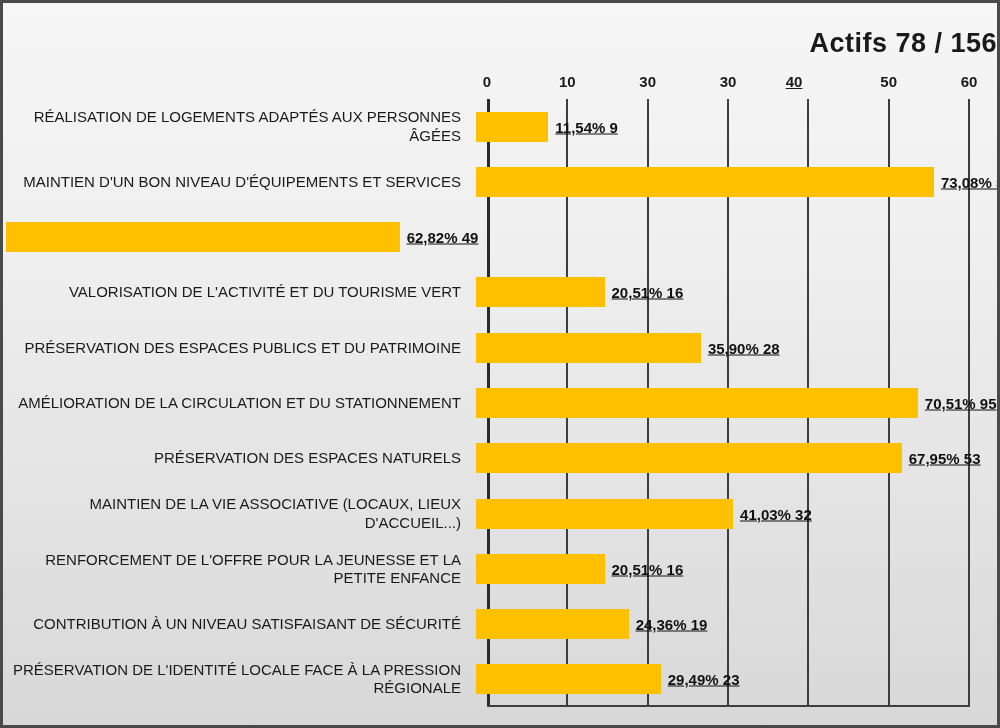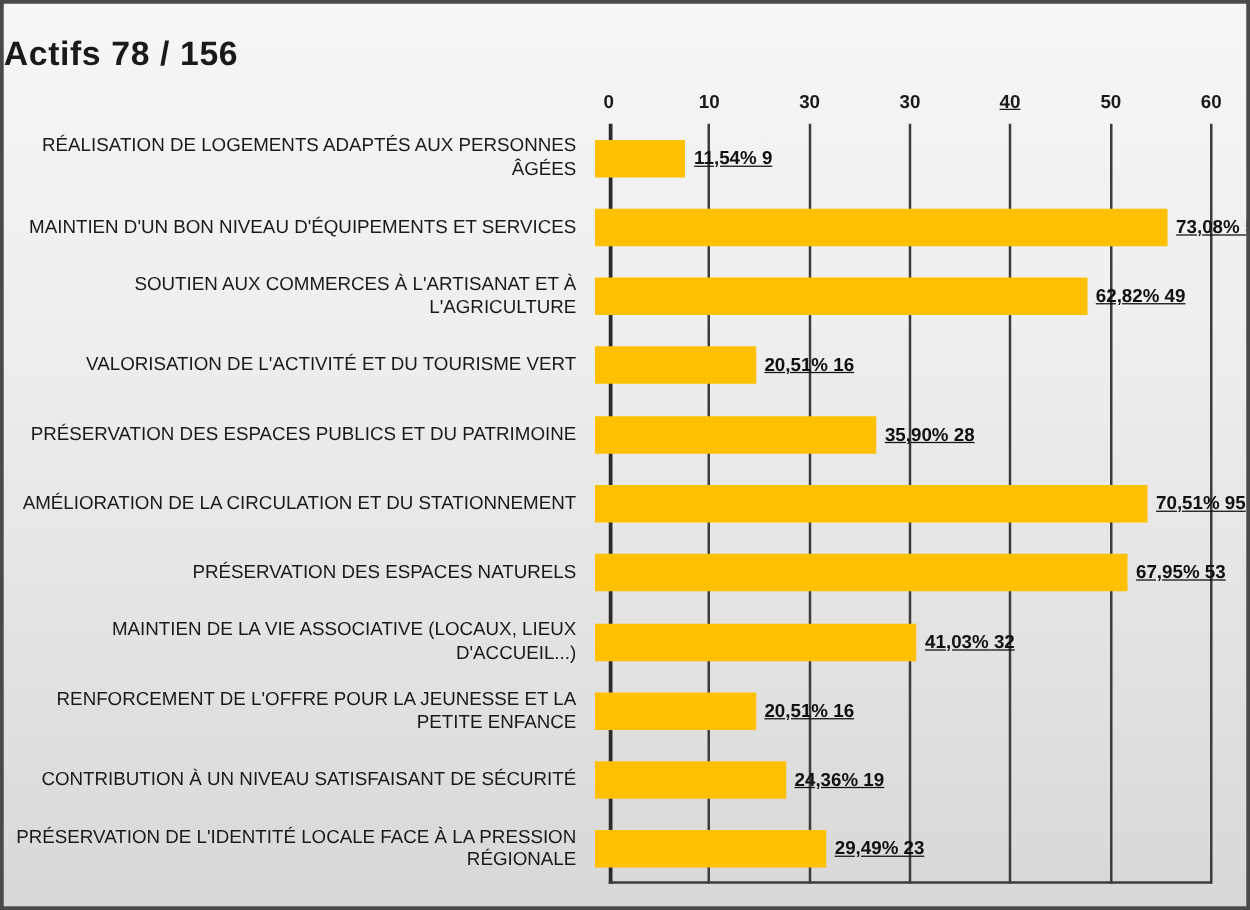--- a/index.html
+++ b/index.html
@@ -17,21 +17,21 @@
     box-sizing: border-box;
     border: 3px solid #4a4a4a;
     background: linear-gradient(to bottom, #f6f6f6 0%, #efefef 35%, #e3e3e3 70%, #d8d8d8 100%);
     overflow: hidden;
   }
   #chart-title {
     position: absolute;
     top: 25px;
     left: 0;
     width: 100%;
-    text-align: left;
+    text-align: right;
     font-size: 27px;
     font-weight: bold;
     color: #1a1a1a;
     letter-spacing: 0.5px;
   }
 
   
   .plot {
     position: absolute;
     left: 484px;
@@ -130,21 +130,21 @@
 
 <div id="chart-frame">
 
   <div id="chart-title">Actifs 78 / 156</div>
 
   <div class="axis-labels">
       <div class="tick-label" style="left: 0px;">0</div>
       <div class="tick-label" style="left: 80.3333px;">10</div>
       <div class="tick-label" style="left: 160.667px;">30</div>
       <div class="tick-label" style="left: 241px;">30</div>
-      <div class="tick-label" style="left: 321px; text-decoration: underline;">40</div>
+      <div class="tick-label" style="left: 307px; text-decoration: underline;">40</div>
       <div class="tick-label" style="left: 401.667px;">50</div>
       <div class="tick-label" style="left: 482px;">60</div>
     </div>
 
   <div class="plot">
     <div class="axis-line"></div>
     <div class="baseline"></div>
   <div class="gridline" style="left: 79.3333px;"></div>
       <div class="gridline" style="left: 159.667px;"></div>
       <div class="gridline" style="left: 240px;"></div>
@@ -162,21 +162,20 @@
         </div>
       </div>
       <div class="row" style="top: 55.2727px; height: 55.2727px;">
         <div class="row-label">MAINTIEN D'UN BON NIVEAU D'ÉQUIPEMENTS ET SERVICES</div>
         <div class="bar-area">
           <div class="bar" style="width: 457.9px;"></div>
           <div class="bar-value" style="left: 467.9px;">73,08% 57</div>
         </div>
       </div>
       <div class="row" style="top: 110.545px; height: 55.2727px;">
-        <div class="row-label">SOUTIEN AUX COMMERCES À L'ARTISANAT ET À L'AGRICULTURE</div>
         <div class="bar-area">
           <div class="bar" style="width: 393.633px;"></div>
           <div class="bar-value" style="left: 403.633px;">62,82% 49</div>
         </div>
       </div>
       <div class="row" style="top: 165.818px; height: 55.2727px;">
         <div class="row-label">VALORISATION DE L'ACTIVITÉ ET DU TOURISME VERT</div>
         <div class="bar-area">
           <div class="bar" style="width: 128.533px;"></div>
           <div class="bar-value" style="left: 138.533px;">20,51% 16</div>

